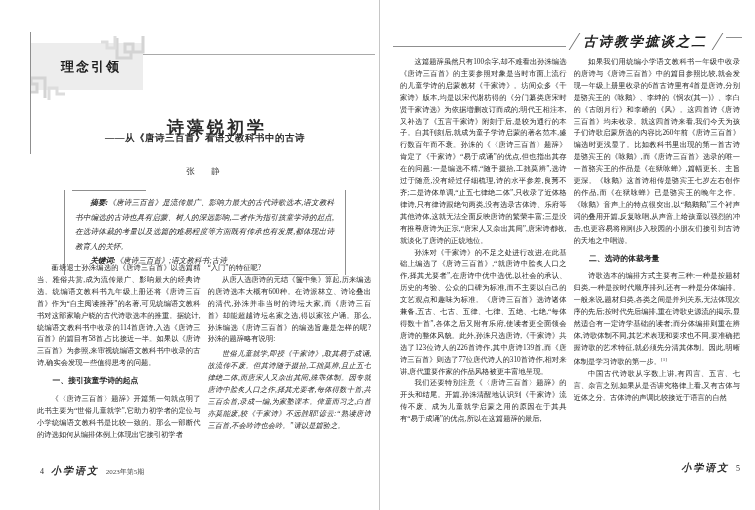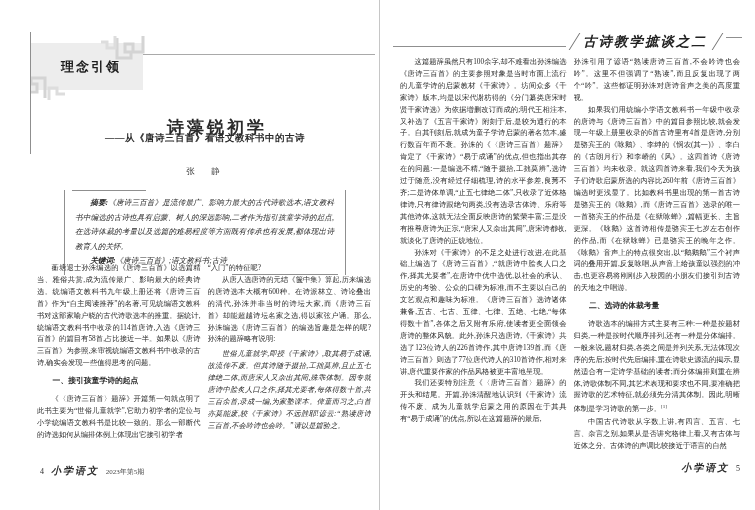--- a/index.html
+++ b/index.html
@@ -140,21 +140,20 @@
       <div class="rp-rule-short"></div>
     </div>
 
     <div class="cols rp-cols">
       <div class="col">
         <p class="indent">这篇题辞虽然只有100余字,却不难看出孙洙编选《唐诗三百首》的主要参照对象是当时市面上流行的儿童学诗的启蒙教材《千家诗》。坊间众多《千家诗》版本,均是以宋代谢枋得的《分门纂类唐宋时贤千家诗选》为依据增删改订而成的;明代王相注本,又补选了《五言千家诗》附刻于后,是较为通行的本子。自其刊刻后,就成为童子学诗启蒙的著名范本,盛行数百年而不衰。孙洙的《〈唐诗三百首〉题辞》肯定了《千家诗》“易于成诵”的优点,但也指出其存在的问题:一是编选不精,“随手掇拾,工拙莫辨”,选诗过于随意,没有经过仔细梳理,诗的水平参差,良莠不齐;二是诗体单调,“止五七律绝二体”,只收录了近体格律诗,只有律诗跟绝句两类,没有选录古体诗、乐府等其他诗体,这就无法全面反映唐诗的繁荣丰富;三是没有推尊唐诗为正宗,“唐宋人又杂出其间”,唐宋诗都收,就淡化了唐诗的正统地位。</p>
         <p class="indent">孙洙对《千家诗》的不足之处进行改进,在此基础上编选了《唐诗三百首》,“就唐诗中脍炙人口之作,择其尤要者”,在唐诗中优中选优,以社会的承认、历史的考验、公众的口碑为标准,而不主要以自己的文艺观点和趣味为标准。《唐诗三百首》选诗诸体兼备,五古、七古、五律、七律、五绝、七绝,“每体得数十首”,各体之后又附有乐府,使读者更全面领会唐诗的整体风貌。此外,孙洙只选唐诗,《千家诗》共选了123位诗人的226首诗作,其中唐诗139首,而《唐诗三百首》则选了77位唐代诗人的310首诗作,相对来讲,唐代重要作家的作品风格被更丰富地呈现。</p>
         <p class="indent">我们还要特别注意《〈唐诗三百首〉题辞》的开头和结尾。开篇,孙洙清醒地认识到《千家诗》流传不废、成为儿童就学启蒙之用的原因在于其具有“易于成诵”的优点,所以在这篇题辞的最后,</p>
       </div>
       <div class="col">
-        <p>孙洙引用了谚语“熟读唐诗三百首,不会吟诗也会吟”。这里不但强调了“熟读”,而且反复出现了两个“吟”。这些都证明孙洙对唐诗音声之美的高度重视。</p>
         <p class="indent">如果我们用统编小学语文教科书一年级中收录的唐诗与《唐诗三百首》中的篇目参照比较,就会发现一年级上册里收录的6首古诗里有4首是唐诗,分别是骆宾王的《咏鹅》、李绅的《悯农(其一)》、李白的《古朗月行》和李峤的《风》。这四首诗《唐诗三百首》均未收录。就这四首诗来看,我们今天为孩子们诗歌启蒙所选的内容比260年前《唐诗三百首》编选时更浅显了。比如教科书里出现的第一首古诗是骆宾王的《咏鹅》,而《唐诗三百首》选录的唯一一首骆宾王的作品是《在狱咏蝉》,篇幅更长、主旨更深。《咏鹅》这首诗相传是骆宾王七岁左右创作的作品,而《在狱咏蝉》已是骆宾王的晚年之作。《咏鹅》音声上的特点很突出,以“鹅鹅鹅”三个衬声词的叠用开篇,反复咏唱,从声音上给孩童以强烈的冲击,也更容易将刚刚步入校园的小朋友们接引到古诗的天地之中唱游。</p>
         <h3>二、选诗的体裁考量</h3>
         <p class="indent"><span>诗歌选本的编排方式主要有三种:一种是按题材归类,一种是按时代顺序排列,还有一种是分体编排。一般来说,题材归类,各类之间是并列关系,无法体现次序的先后;按时代先后编排,重在诗歌史源流的揭示,显然适合有一定诗学基础的读者;而分体编排则重在辨体,诗歌体制不同,其艺术表现和要求也不同,要准确把握诗歌的艺术特征,就必须先分清其体制。因此,明晰体制是学习诗歌的第一步。</span><sup>[1]</sup></p>
         <p class="indent">中国古代诗歌从字数上讲,有四言、五言、七言、杂言之别,如果从是否讲究格律上看,又有古体与近体之分。古体诗的声调比较接近于语言的自然</p>
       </div>
     </div>
 
     <div class="footer rp-footer">
       <span class="journal">小学语文</span>
       <span class="pagenum">5</span>

